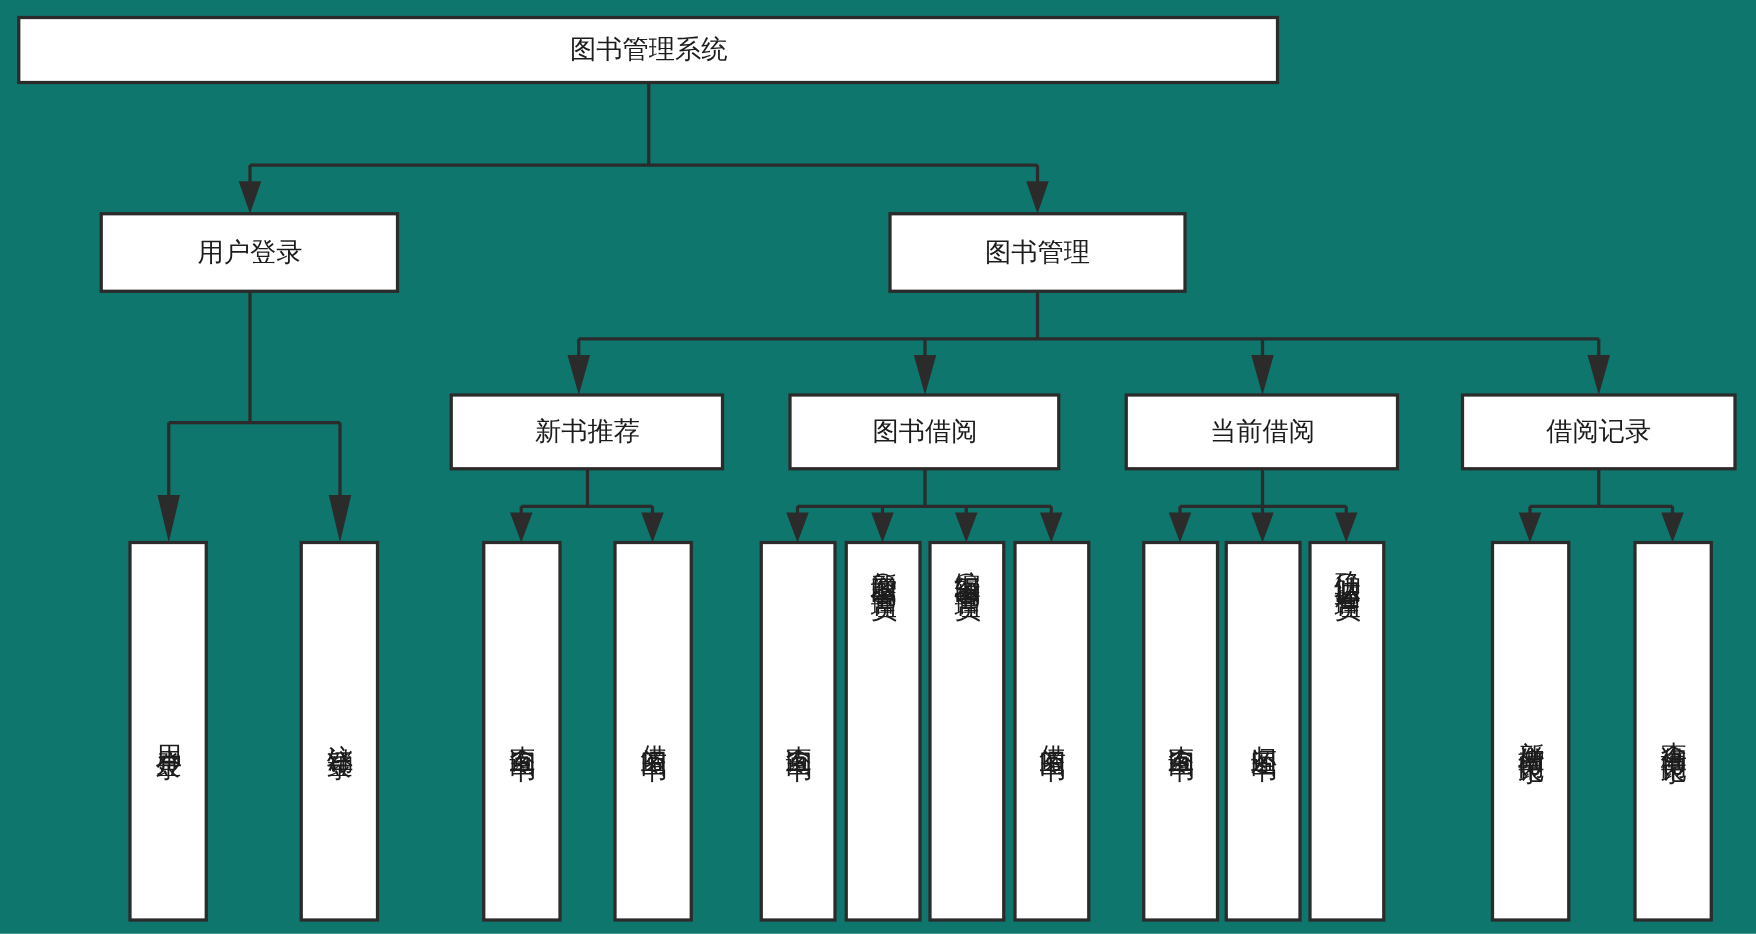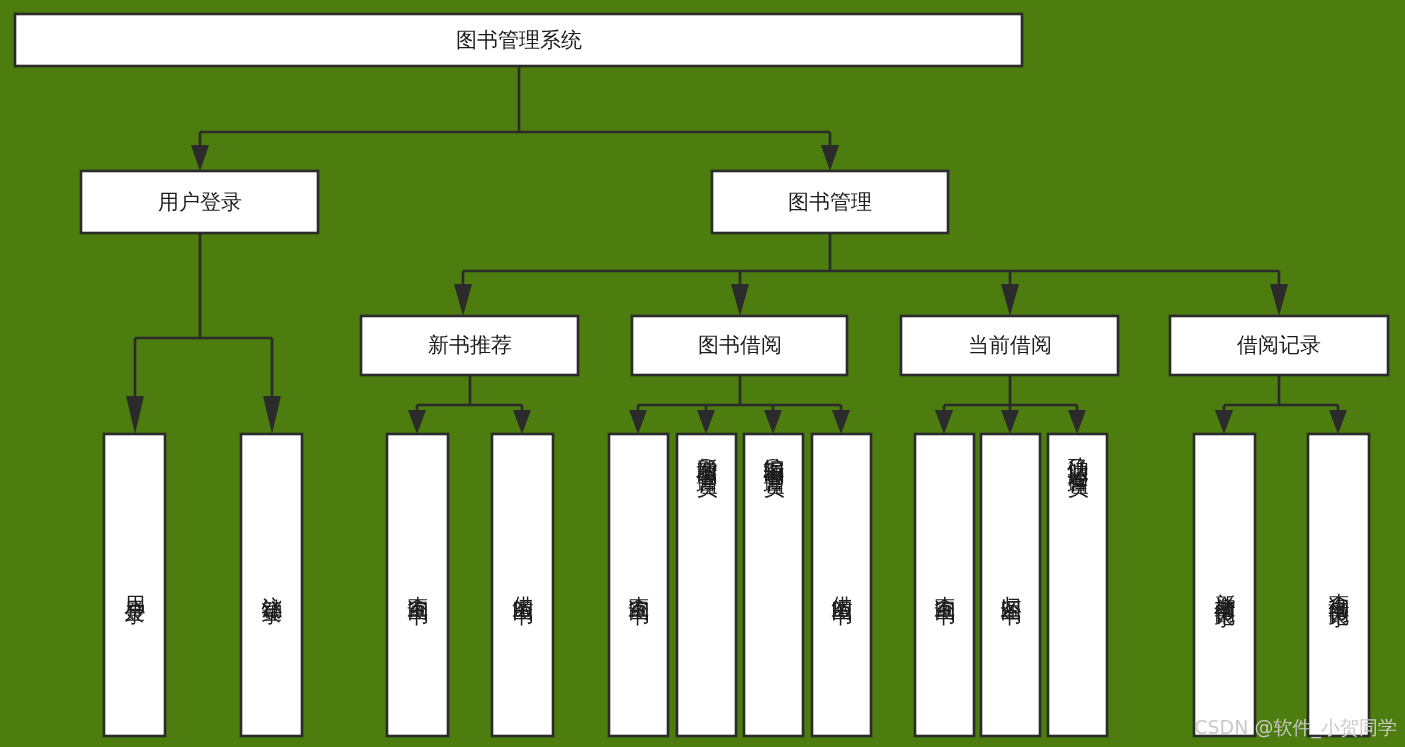--- a/index.html
+++ b/index.html
@@ -10,21 +10,21 @@
   body {
     width: 1405px;
     height: 747px;
     font-family: "DejaVu Sans", "Liberation Sans", sans-serif;
     overflow: hidden;
   }
   #diagram-root {
     position: relative;
     width: 1405px;
     height: 747px;
-    background: #4d7c0f;
+    background: #0f766e;
   }
   svg.diagram-canvas {
     position: absolute;
     top: 0;
     left: 0;
     width: 1405px;
     height: 747px;
   }
   .node-rect {
     fill: #ffffff;
@@ -229,15 +229,14 @@
   <div class="vlabel" style="left:744px; top:440px; width:59px; height:296px; justify-content:flex-start; align-items:center; display:flex;">编辑图书（管理员）</div>
   <div class="vlabel" style="left:812px; top:434px; width:59px; height:302px; justify-content:center; align-items:center; display:flex;">借阅图书</div>
 
   <div class="vlabel" style="left:915px; top:434px; width:59px; height:302px; justify-content:center; align-items:center; display:flex;">查询图书</div>
   <div class="vlabel" style="left:981px; top:434px; width:59px; height:302px; justify-content:center; align-items:center; display:flex;">归还图书</div>
   <div class="vlabel" style="left:1048px; top:440px; width:59px; height:296px; justify-content:flex-start; align-items:center; display:flex;">确认归还（管理员）</div>
 
   <div class="vlabel" style="left:1194px; top:434px; width:61px; height:302px; justify-content:center; align-items:center; display:flex;">新增借阅记录</div>
   <div class="vlabel" style="left:1308px; top:434px; width:61px; height:302px; justify-content:center; align-items:center; display:flex;">查询借阅记录</div>
 
-  <div class="watermark">CSDN @软件_小贺同学</div>
 
 </div>
 
 </body></html>

